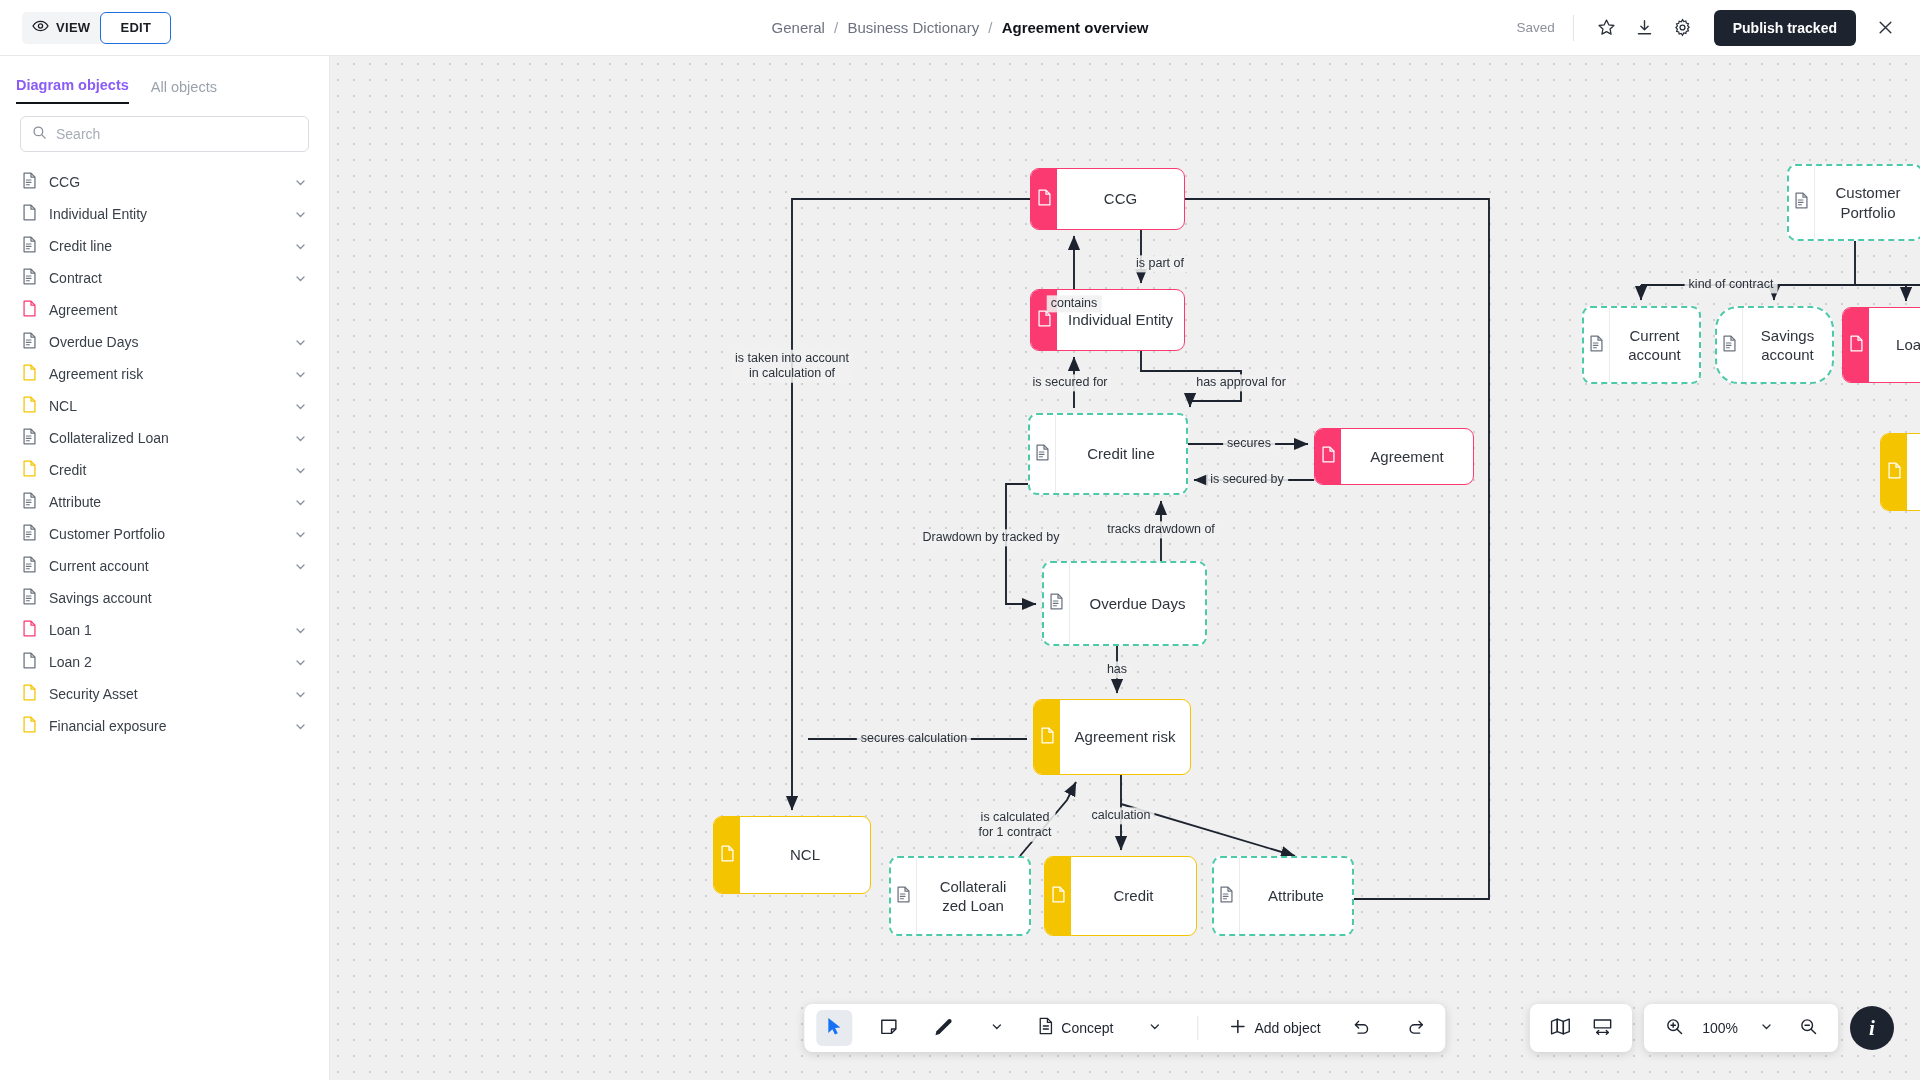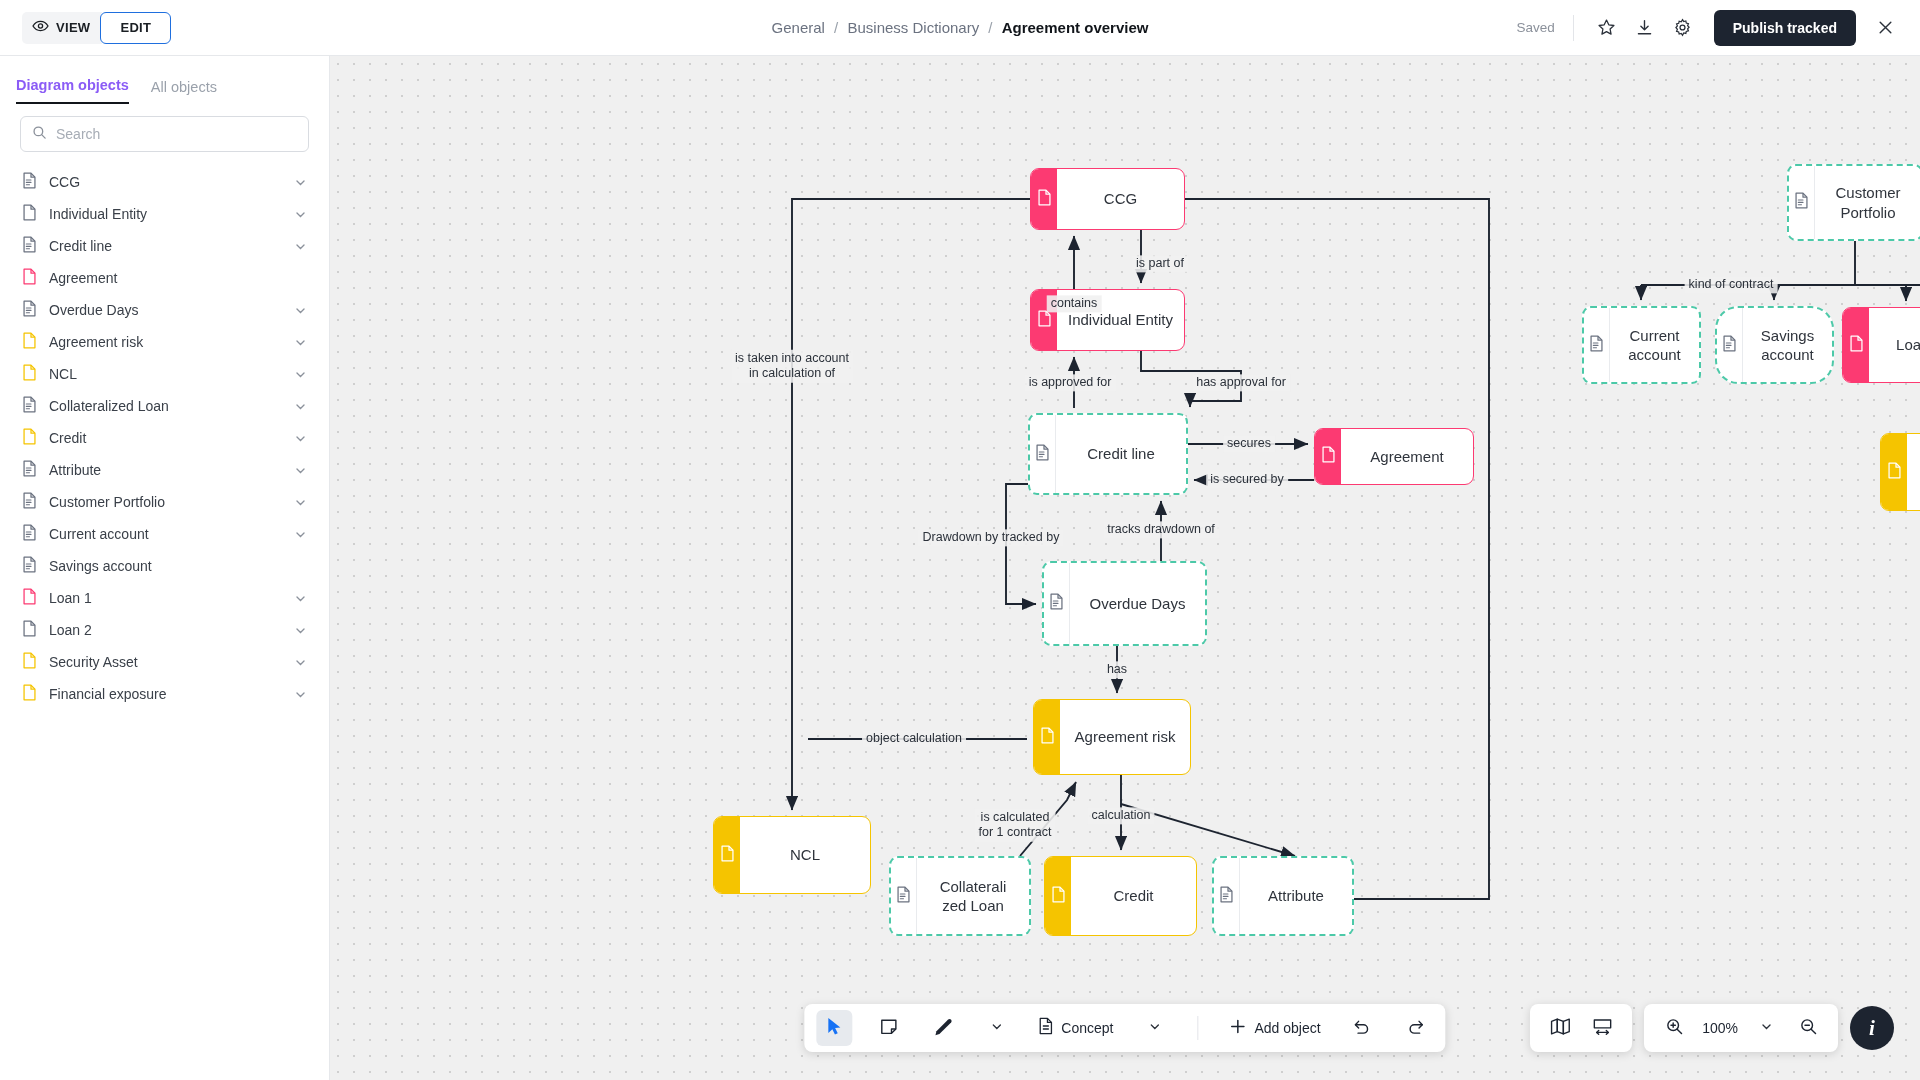--- a/index.html
+++ b/index.html
@@ -300,20 +300,33 @@
           </svg></span>
      <span class="lbl">Credit line</span>
         <span class="chev">
          <svg width="13" height="13" viewBox="0 0 14 14" fill="none" stroke="#8b919b" stroke-width="1.4" stroke-linecap="round">
             <path d="M3.2 5.4 7 9.2l3.8-3.8"></path>
           </svg>
         </span>
       </div>
       <div class="obj-row">
         <span><svg class="doc-ico" viewBox="0 0 16 18" fill="none">
+      <path d="M2.2 1.2h7.4l4.2 4.2v11.4H2.2z" stroke="#6b7280" stroke-width="1.35" stroke-linejoin="round"></path>
+      <path d="M9.6 1.2v4.2h4.2" stroke="#6b7280" stroke-width="1.35" stroke-linejoin="round"></path>
+      <path d="M4.6 8.4h5M4.6 11h5M4.6 13.6h3.4" stroke="#6b7280" stroke-width="1.15" stroke-linecap="round"></path>
+          </svg></span>
+     <span class="lbl">Contract</span>
+        <span class="chev">
+         <svg width="13" height="13" viewBox="0 0 14 14" fill="none" stroke="#8b919b" stroke-width="1.4" stroke-linecap="round">
+            <path d="M3.2 5.4 7 9.2l3.8-3.8"></path>
+          </svg>
+        </span>
+      </div>
+      <div class="obj-row">
+        <span><svg class="doc-ico" viewBox="0 0 16 18" fill="none">
       <path d="M2.2 1.2h7.4l4.2 4.2v11.4H2.2z" stroke="#fc3a72" stroke-width="1.35" stroke-linejoin="round"></path>
       <path d="M9.6 1.2v4.2h4.2" stroke="#fc3a72" stroke-width="1.35" stroke-linejoin="round"></path>
       </svg></span>
      <span class="lbl">Agreement</span>
       </div>
       <div class="obj-row">
         <span><svg class="doc-ico" viewBox="0 0 16 18" fill="none">
       <path d="M2.2 1.2h7.4l4.2 4.2v11.4H2.2z" stroke="#6b7280" stroke-width="1.35" stroke-linejoin="round"></path>
       <path d="M9.6 1.2v4.2h4.2" stroke="#6b7280" stroke-width="1.35" stroke-linejoin="round"></path>
       <path d="M4.6 8.4h5M4.6 11h5M4.6 13.6h3.4" stroke="#6b7280" stroke-width="1.15" stroke-linecap="round"></path>
@@ -660,29 +673,29 @@
         <span class="bar">
        <span><svg width="15" height="17" viewBox="0 0 16 18" fill="none">
     <path d="M2.2 1.2h7.4l4.2 4.2v11.4H2.2z" stroke="#ffffff" stroke-width="1.35" stroke-linejoin="round"></path>
     <path d="M9.6 1.2v4.2h4.2" stroke="#ffffff" stroke-width="1.35" stroke-linejoin="round"></path>
             </svg></span>
         </span>
      <span class="ttl">Security<br>Asset</span>
       </div>
       <div class="edge-label" style="left: 744px; top: 208px; margin-top: 40px;">contains</div>
       <div class="edge-label" style="left: 830px; top: 208px;">is part of</div>
-      <div class="edge-label" style="left: 740px; top: 327px;">is approved for</div>
+      <div class="edge-label" style="left: 740px; top: 327px;">is secured for</div>
       <div class="edge-label" style="left: 911px; top: 327px;">has approval for</div>
       <div class="edge-label" style="left: 919px; top: 388px;">secures</div>
       <div class="edge-label" style="left: 917px; top: 424px;">is secured by</div>
       <div class="edge-label" style="left: 831px; top: 474px;">tracks drawdown of</div>
       <div class="edge-label" style="left: 661px; top: 482px;">Drawdown by tracked by</div>
       <div class="edge-label" style="left: 462px; top: 310px;">is taken into account<br>in calculation of</div>
       <div class="edge-label" style="left: 787px; top: 614px;">has</div>
-      <div class="edge-label" style="left: 584px; top: 683px;">object calculation</div>
+      <div class="edge-label" style="left: 584px; top: 683px;">secures calculation</div>
       <div class="edge-label" style="left: 685px; top: 769px;">is calculated<br>for 1 contract</div>
       <div class="edge-label" style="left: 791px; top: 760px;">calculation</div>
       <div class="edge-label" style="left: 1401px; top: 229px;">kind of contract</div>
     </div>
 
   <div class="toolbar">
     <div class="tool active">
       <span>
         <svg width="17" height="19" viewBox="0 0 17 19">
             <path d="M2 1 L2 16 L6 12.2 L8.6 17.6 L11.4 16.3 L8.8 11.1 L14 10.6 Z" fill="#1672f5"></path>

